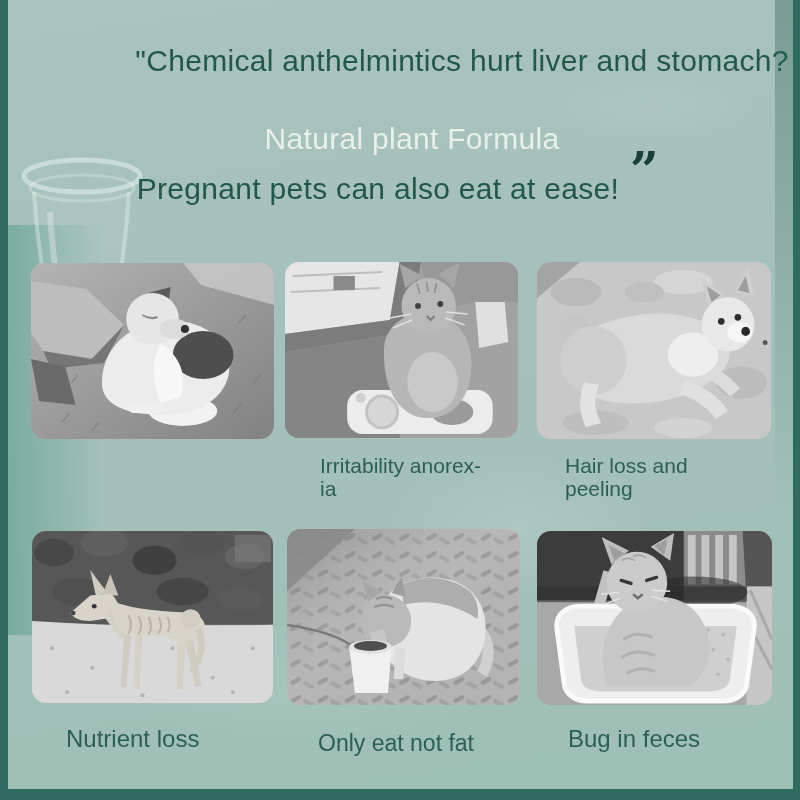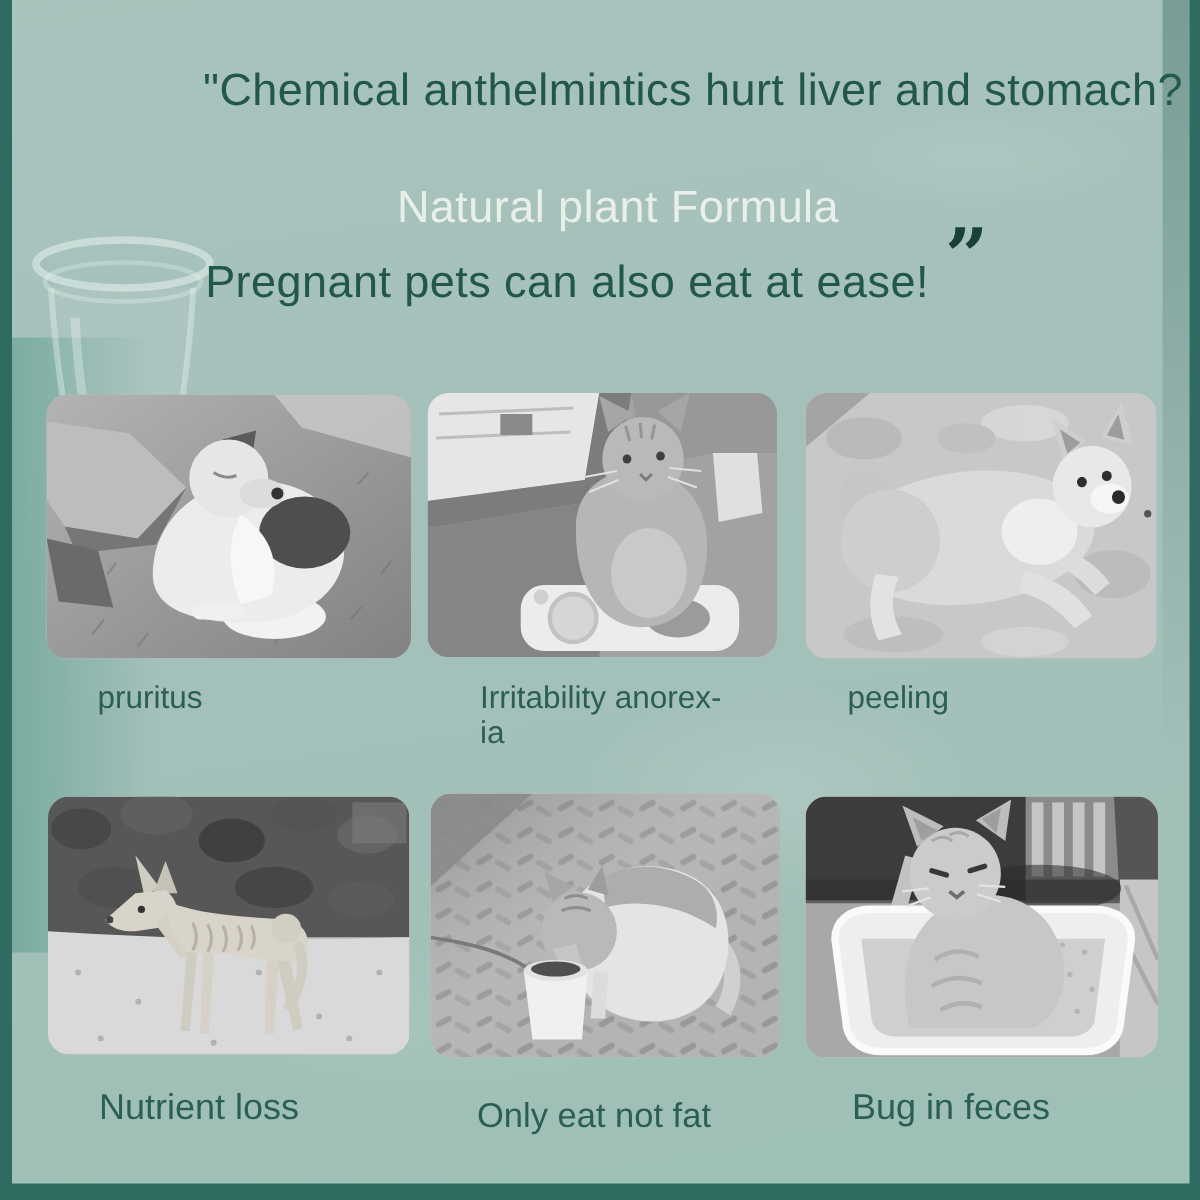--- a/index.html
+++ b/index.html
@@ -140,27 +140,27 @@
       <circle cx="196" cy="62" r="27" fill="#e8e8e8"></circle>
       <ellipse cx="208" cy="70" rx="13" ry="10" fill="#f6f6f6"></ellipse>
       <circle cx="189" cy="59" r="3.4" fill="#2e2e2e"></circle>
       <circle cx="206" cy="55" r="3.4" fill="#2e2e2e"></circle>
       <circle cx="214" cy="69" r="4.5" fill="#2a2a2a"></circle>
       <circle cx="234" cy="80" r="2.5" fill="#555"></circle>
     </svg>
   </figure>
 
   <div class="caption" style="left:65px;top:454px">
-    <span>pruritus</span>
   </div>
   <div class="caption" style="left:320px;top:454px">
     <span>Irritability anorex-</span>
     <span>ia</span>
   </div>
   <div class="caption" style="left:565px;top:454px">
+    <span>Hair loss and</span>
     <span>peeling</span>
   </div>
 
   <figure class="card" style="left:32px;top:531px;width:241px;height:172px;margin:0">
     <svg viewBox="0 0 240 176" preserveAspectRatio="none">
       <rect width="240" height="96" fill="#575757"></rect>
       <g opacity=".9">
         <ellipse cx="22" cy="22" rx="20" ry="14" fill="#484848"></ellipse>
         <ellipse cx="72" cy="12" rx="24" ry="14" fill="#616161"></ellipse>
         <ellipse cx="122" cy="30" rx="22" ry="15" fill="#3f3f3f"></ellipse>

